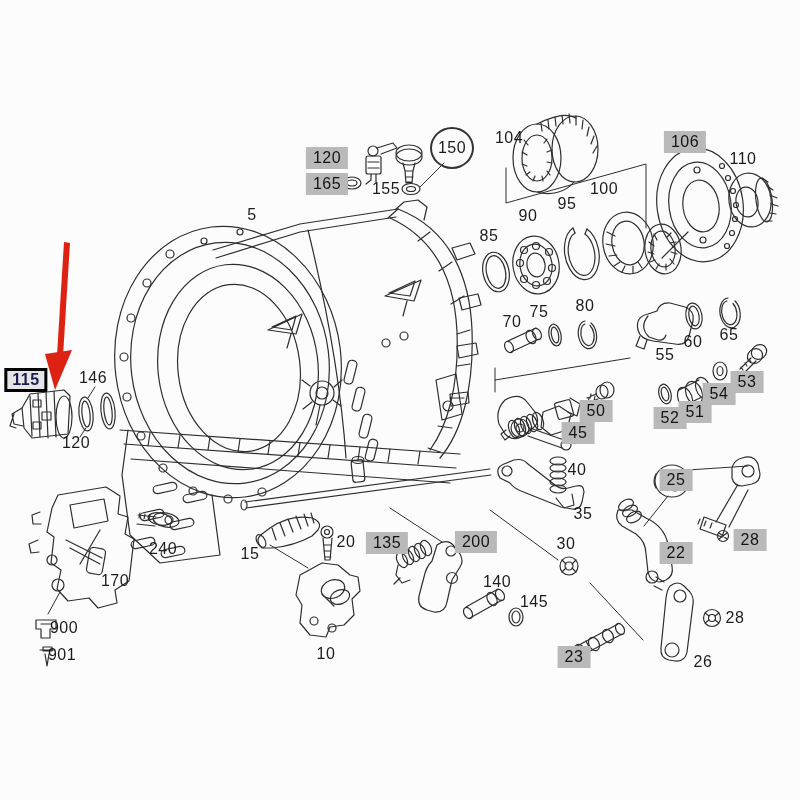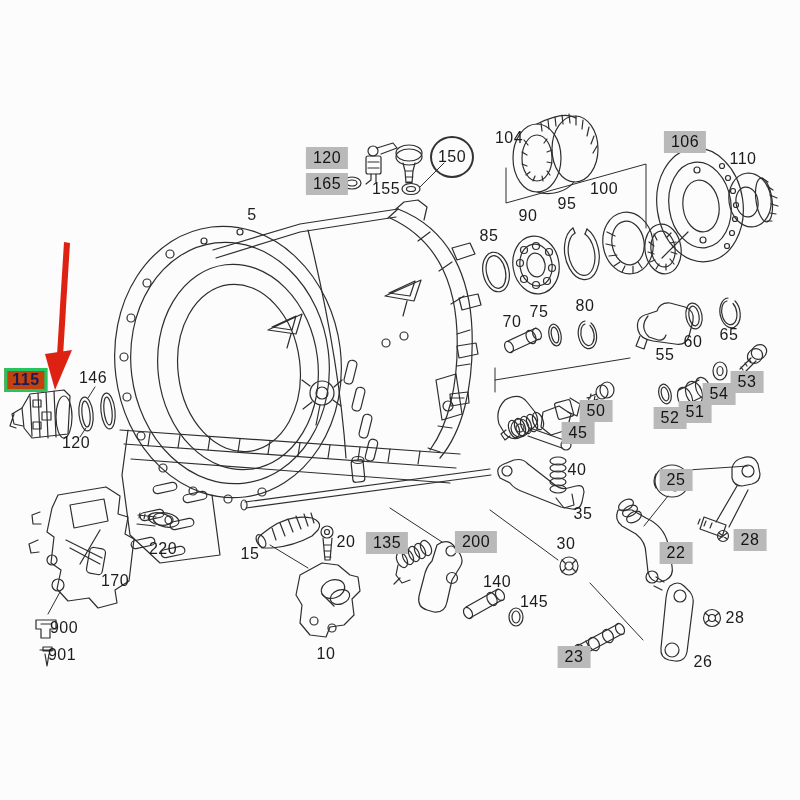--- a/index.html
+++ b/index.html
@@ -2,21 +2,21 @@
 <html><head>
 <meta charset="utf-8">
 <style>
   html,body{margin:0;padding:0;background:#ffffff;}
   #stage{position:relative;width:800px;height:800px;background:#fcfcfc;overflow:hidden;
          font-family:"Liberation Sans",sans-serif;}
   #art{position:absolute;left:0;top:0;}
   .lbl{position:absolute;transform:translate(-50%,-50%);font-size:16px;color:#1c1c1c;
        line-height:1;white-space:nowrap;padding:2px 3px;letter-spacing:.5px;}
   .lbl.hl{background:#b9b9b9;padding:3px 7px;color:#141414;}
-  .lbl.blue{border:3px solid #22c55e;background:#c2410c;color:#1b1b55;font-weight:bold;
+  .lbl.blue{border:3px solid #000000;background:#e5e5e5;color:#1b1b55;font-weight:bold;
             padding:1px 5px;font-size:16px;}
   .lbl.circle{width:40px;height:38px;border:2px solid #333;border-radius:50%;
               display:flex;align-items:center;justify-content:center;padding:0;font-size:16px;}
 </style>
 </head>
 <body>
 
 <div id="stage">
 
 <svg id="art" width="800" height="800" viewBox="0 0 800 800" fill="none" stroke="#2e2e2e" stroke-width="1.2" stroke-linecap="round" stroke-linejoin="round">
@@ -399,21 +399,21 @@
   <g>
     <circle cx="712" cy="618" r="8.5"></circle>
         <circle cx="712" cy="618" r="3.5"></circle>
     <path d="M705,613 l4,3 M719,613 l-4,3 M705,623 l4,-3 M719,623 l-4,-3"></path>
   </g>
 </svg>
 
   <div class="lbl" style="left:252px;top:215px">5</div>
   <div class="lbl hl" style="left:327px;top:158px">120</div>
   <div class="lbl hl" style="left:327px;top:184px">165</div>
-  <div class="lbl circle" style="left:452px;top:157px">150</div>
+  <div class="lbl circle" style="left:452px;top:148px">150</div>
   <div class="lbl" style="left:386px;top:189px">155</div>
   <div class="lbl" style="left:509px;top:138px">104</div>
   <div class="lbl" style="left:489px;top:236px">85</div>
   <div class="lbl" style="left:528px;top:216px">90</div>
   <div class="lbl" style="left:567px;top:204px">95</div>
   <div class="lbl" style="left:604px;top:189px">100</div>
   <div class="lbl hl" style="left:685px;top:142px">106</div>
   <div class="lbl" style="left:743px;top:159px">110</div>
   <div class="lbl" style="left:512px;top:322px">70</div>
   <div class="lbl" style="left:539px;top:312px">75</div>
@@ -423,21 +423,21 @@
   <div class="lbl" style="left:729px;top:335px">65</div>
   <div class="lbl hl" style="left:596px;top:411px">50</div>
   <div class="lbl hl" style="left:578px;top:433px">45</div>
   <div class="lbl hl" style="left:670px;top:418px">52</div>
   <div class="lbl hl" style="left:695px;top:412px">51</div>
   <div class="lbl hl" style="left:719px;top:394px">54</div>
   <div class="lbl hl" style="left:747px;top:382px">53</div>
   <div class="lbl blue" style="left:26px;top:380px">115</div>
   <div class="lbl" style="left:93px;top:378px">146</div>
   <div class="lbl" style="left:76px;top:443px">120</div>
-  <div class="lbl" style="left:163px;top:549px">220</div>
+  <div class="lbl" style="left:163px;top:549px">240</div>
   <div class="lbl" style="left:115px;top:581px">170</div>
   <div class="lbl" style="left:64px;top:628px">900</div>
   <div class="lbl" style="left:62px;top:655px">901</div>
   <div class="lbl" style="left:250px;top:554px">15</div>
   <div class="lbl" style="left:346px;top:542px">20</div>
   <div class="lbl hl" style="left:387px;top:543px">135</div>
   <div class="lbl hl" style="left:476px;top:542px">200</div>
   <div class="lbl" style="left:326px;top:654px">10</div>
   <div class="lbl" style="left:497px;top:582px">140</div>
   <div class="lbl" style="left:534px;top:602px">145</div>

